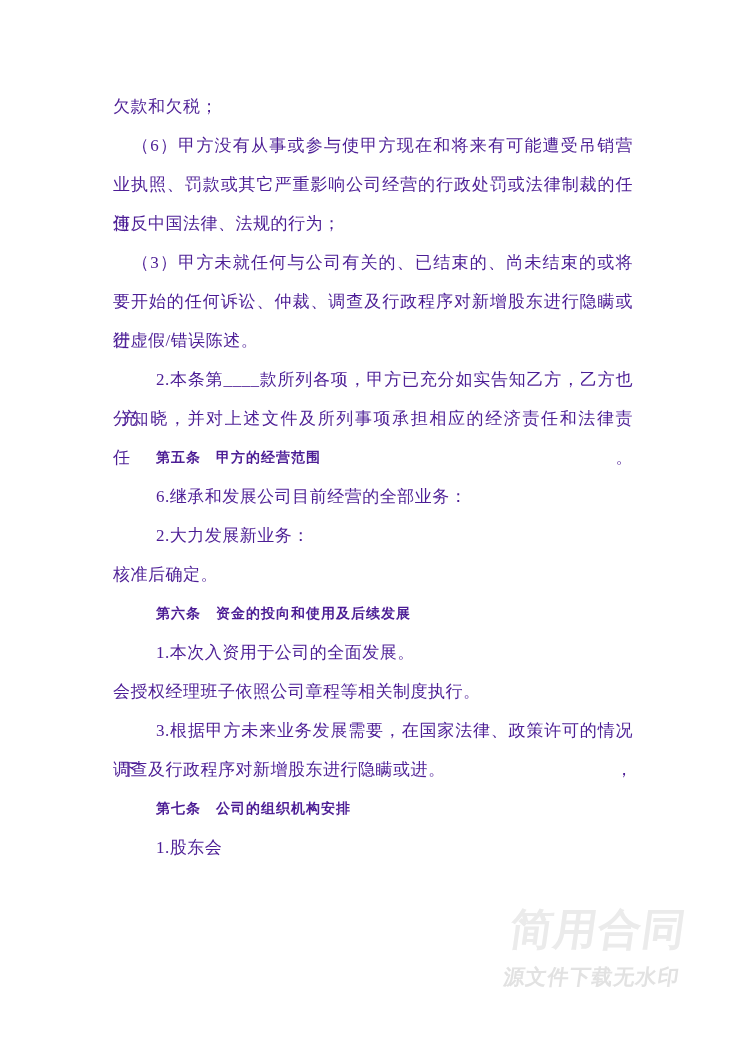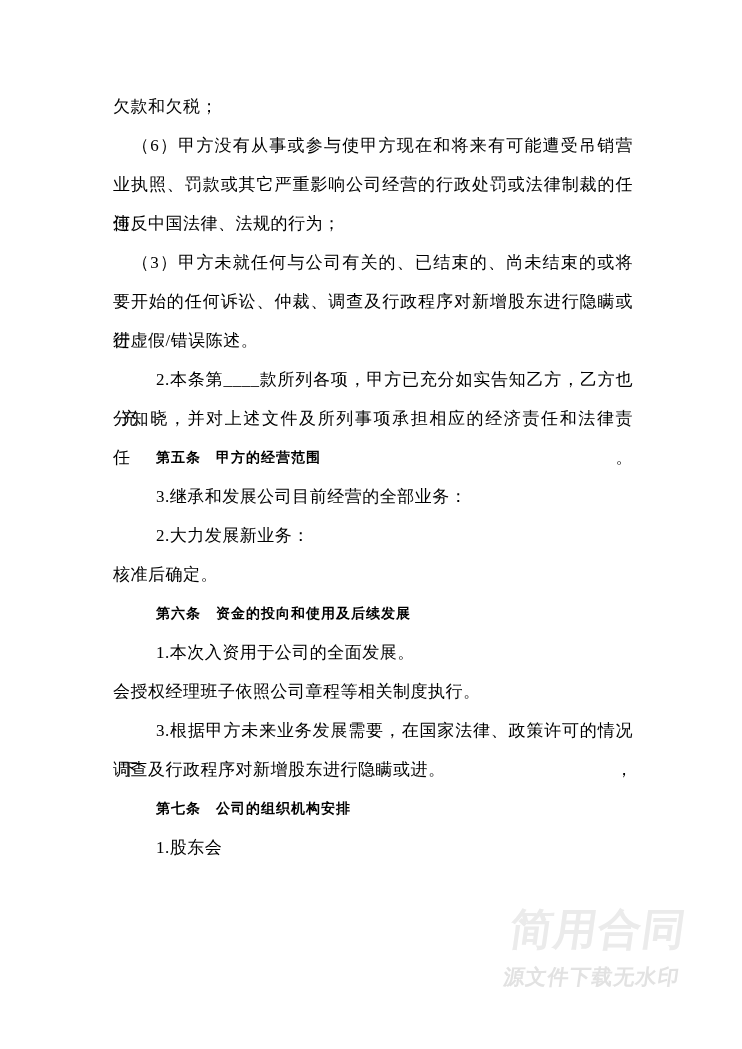--- a/index.html
+++ b/index.html
@@ -18,21 +18,21 @@
   .content {
     position: absolute;
     left: 113px;
     top: 87px;
     width: 520px;
   }
   .line {
     font-size: 17px;
     line-height: 39px;
     height: 39px;
-    color: #000000;
+    color: #4c1d95;
     white-space: pre-wrap;
     text-align: left;
     letter-spacing: 0.5px;
   }
   .line.justify {
     text-align: justify;
     text-align-last: justify;
   }
   .line.bold {
     font-weight: bold;
@@ -75,21 +75,21 @@
       <div class="line">欠款和欠税；</div>
       <div class="line justify indent-1">（6）甲方没有从事或参与使甲方现在和将来有可能遭受吊销营</div>
       <div class="line justify">业执照、罚款或其它严重影响公司经营的行政处罚或法律制裁的任何</div>
       <div class="line">违反中国法律、法规的行为；</div>
       <div class="line justify indent-1">（3）甲方未就任何与公司有关的、已结束的、尚未结束的或将</div>
       <div class="line justify">要开始的任何诉讼、仲裁、调查及行政程序对新增股东进行隐瞒或进</div>
       <div class="line">行虚假/错误陈述。</div>
       <div class="line justify indent-2">2.本条第____款所列各项，甲方已充分如实告知乙方，乙方也充</div>
       <div class="line justify">分知晓，并对上述文件及所列事项承担相应的经济责任和法律责任。</div>
       <div class="line bold indent-2">第五条　甲方的经营范围</div>
-      <div class="line indent-2">3.继承和发展公司目前经营的全部业务：</div>
+      <div class="line indent-2">6.继承和发展公司目前经营的全部业务：</div>
       <div class="line indent-2">2.大力发展新业务：</div>
       <div class="line">核准后确定。</div>
       <div class="line bold indent-2">第六条　资金的投向和使用及后续发展</div>
       <div class="line indent-2">1.本次入资用于公司的全面发展。</div>
       <div class="line">会授权经理班子依照公司章程等相关制度执行。</div>
       <div class="line justify indent-2">3.根据甲方未来业务发展需要，在国家法律、政策许可的情况下，</div>
       <div class="line">调查及行政程序对新增股东进行隐瞒或进。</div>
       <div class="line bold indent-2">第七条　公司的组织机构安排</div>
       <div class="line indent-2">1.股东会</div>
     </div>

